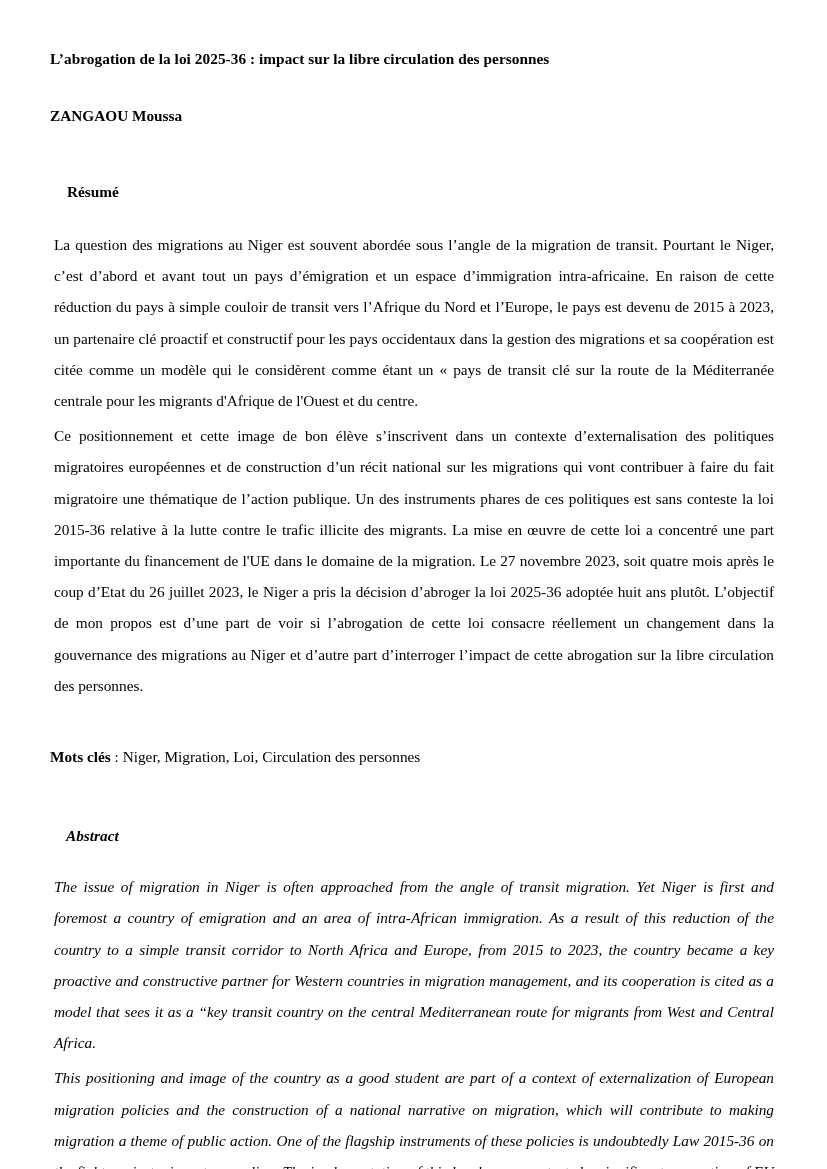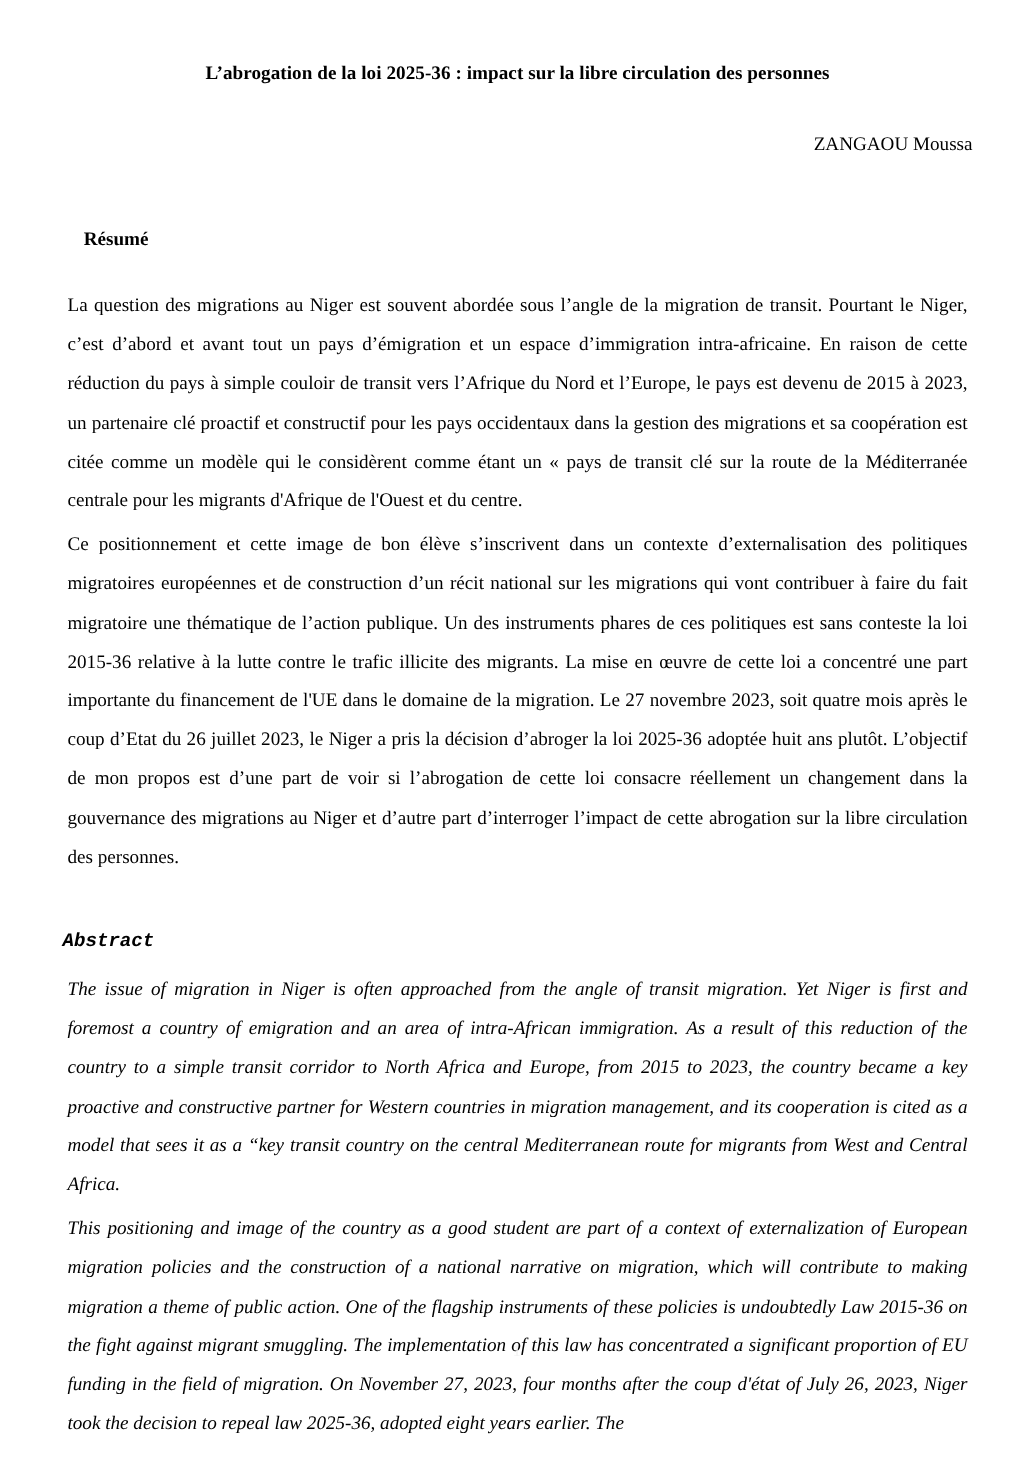--- a/index.html
+++ b/index.html
@@ -21,51 +21,48 @@
   .content {
     position: absolute;
     left: 50px;
     top: 0;
     width: 728px;
   }
   
   .doc-title {
     font-size: 15.3px;
     font-weight: bold;
-    text-align: center;
     margin: 0;
     padding-top: 48px;
     line-height: 1.45;
     letter-spacing: 0.05px;
   }
   
   .author {
     font-size: 15.3px;
-    font-weight: normal;
+    font-weight: bold;
     margin: 0;
     padding-top: 35px;
     line-height: 1.5;
-    text-align: right;
   }
   
   .heading-bold {
     font-size: 15.3px;
     font-weight: bold;
     margin: 17px;
     padding-top: 36px;
     line-height: 1.5;
   }
   .heading-bold-italic {
     font-size: 15.3px;
     font-weight: bold;
     font-style: italic;
-    margin: 0;
+    margin: 16px;
     padding-top: 37px;
     line-height: 1.5;
-    font-family: Liberation Mono, monospace;
   }
   
   .para {
     font-size: 15.3px;
     text-align: justify;
     text-justify: inter-word;
     margin: 4px;
     line-height: 2.04;
     hyphens: none;
   }
@@ -109,20 +106,21 @@
     <h1 class="doc-title">L’abrogation de la loi 2025-36 : impact sur la libre circulation des personnes</h1>
 
     <p class="author">ZANGAOU Moussa</p>
 
     <h2 class="heading-bold">Résumé</h2>
 
     <p class="para first">La question des migrations au Niger est souvent abordée sous l’angle de la migration de transit. Pourtant le Niger, c’est d’abord et avant tout un pays d’émigration et un espace d’immigration intra-africaine. En raison de cette réduction du pays à simple couloir de transit vers l’Afrique du Nord et l’Europe, le pays est devenu de 2015 à 2023, un partenaire clé proactif et constructif pour les pays occidentaux dans la gestion des migrations et sa coopération est citée comme un modèle qui le considèrent comme étant un « pays de transit clé sur la route de la Méditerranée centrale pour les migrants d'Afrique de l'Ouest et du centre.</p>
 
     <p class="para">Ce positionnement et cette image de bon élève s’inscrivent dans un contexte d’externalisation des politiques migratoires européennes et de construction d’un récit national sur les migrations qui vont contribuer à faire du fait migratoire une thématique de l’action publique. Un des instruments phares de ces politiques est sans conteste la loi 2015-36 relative à la lutte contre le trafic illicite des migrants. La mise en œuvre de cette loi a concentré une part importante du financement de l'UE dans le domaine de la migration. Le 27 novembre 2023, soit quatre mois après le coup d’Etat du 26 juillet 2023, le Niger a pris la décision d’abroger la loi 2025-36 adoptée huit ans plutôt. L’objectif de mon propos est d’une part de voir si l’abrogation de cette loi consacre réellement un changement dans la gouvernance des migrations au Niger et d’autre part d’interroger l’impact de cette abrogation sur la libre circulation des personnes.</p>
 
+    <p class="keywords"><b>Mots clés</b><span> : </span><span>Niger, Migration, Loi, Circulation des personnes</span></p>
 
     <h2 class="heading-bold-italic">Abstract</h2>
 
     <p class="para italic abstract-first">The issue of migration in Niger is often approached from the angle of transit migration. Yet Niger is first and foremost a country of emigration and an area of intra-African immigration. As a result of this reduction of the country to a simple transit corridor to North Africa and Europe, from 2015 to 2023, the country became a key proactive and constructive partner for Western countries in migration management, and its cooperation is cited as a model that sees it as a “key transit country on the central Mediterranean route for migrants from West and Central Africa.</p>
 
     <p class="para italic">This positioning and image of the country as a good student are part of a context of externalization of European migration policies and the construction of a national narrative on migration, which will contribute to making migration a theme of public action. One of the flagship instruments of these policies is undoubtedly Law 2015-36 on the fight against migrant smuggling. The implementation of this law has concentrated a significant proportion of EU funding in the field of migration. On November 27, 2023, four months after the coup d'état of July 26, 2023, Niger took the decision to repeal law 2025-36, adopted eight years earlier. The</p>
 
   </div>
 
   <div class="page-number">1</div>

